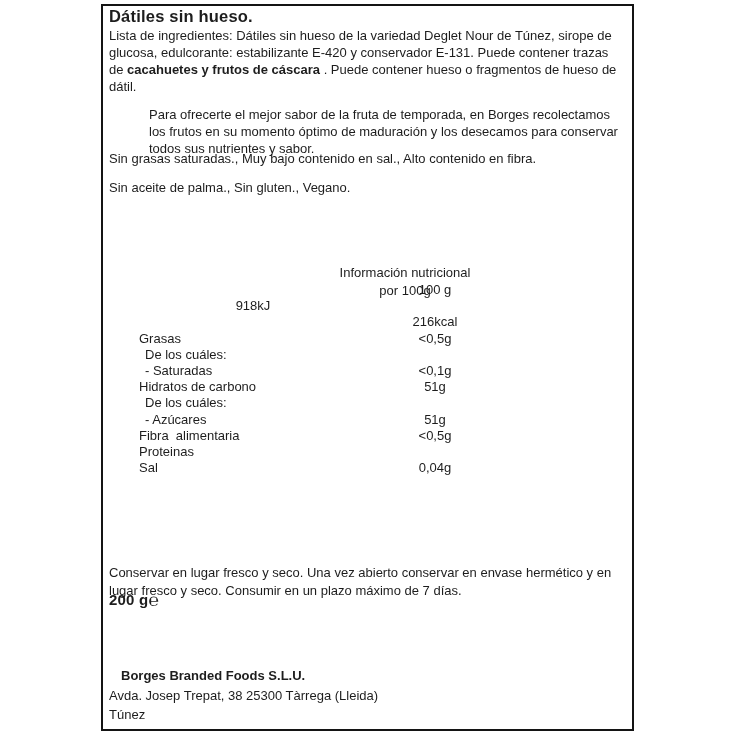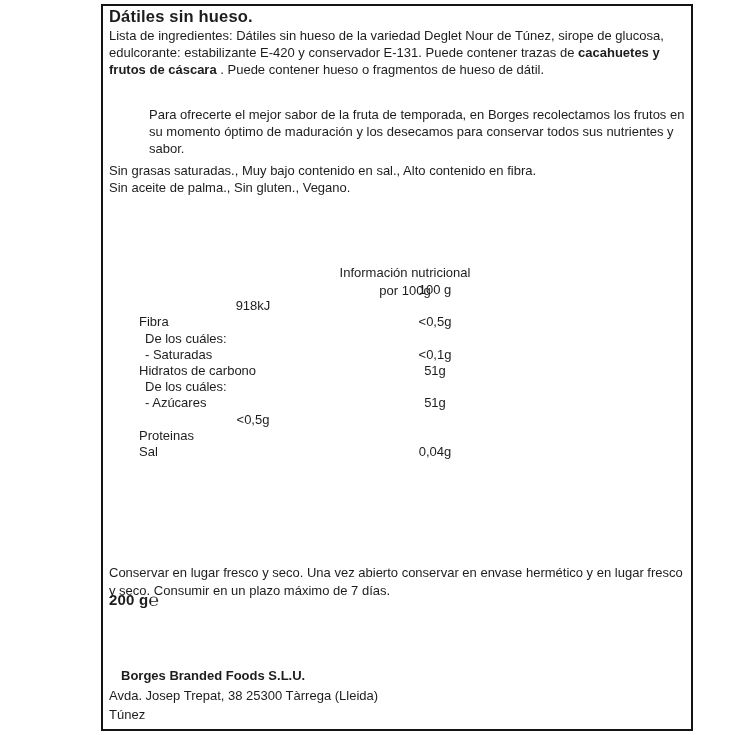--- a/index.html
+++ b/index.html
@@ -12,21 +12,21 @@
     width: 735px;
     height: 735px;
     font-family: "Liberation Sans", "DejaVu Sans", sans-serif;
     color: #1d1d1d;
     overflow: hidden;
   }
   .label-box {
     position: absolute;
     left: 101px;
     top: 4px;
-    width: 592px;
+    width: 533px;
     height: 727px;
     border: 2px solid #141414;
     box-sizing: border-box;
     background: #ffffff;
   }
   .label-box > * {
     position: absolute;
     left: 6px;
     right: 6px;
   }
@@ -36,21 +36,21 @@
     font-weight: bold;
     letter-spacing: 0.2px;
   }
   .body-text {
     font-size: 13px;
     line-height: 17px;
   }
   .ingredients { top: 21px; }
   .ingredients .bold { font-weight: bold; }
   .marketing { top: 100px; margin-left: 40px; }
-  .claims1 { top: 156px; }
+  .claims1 { top: 144px; }
   .claims2 { top: 173px; }
   .nut-head {
     top: 210px;
     left: 182px;
     right: auto;
     width: 240px;
     text-align: center;
     font-size: 13px;
     line-height: 18px;
     margin-top: 48px;
@@ -121,21 +121,25 @@
 
   <div class="ntable">
     <div class="nrow">
       <span class="nlabel"></span>
       <span class="nvalue">100 g</span>
     </div>
     <div class="nrow">
       <span class="nvalue">918kJ</span>
     </div>
     <div class="nrow">
-      <span class="nlabel">Fibra</span>
+      <span class="nlabel"></span>
+      <span class="nvalue">216kcal</span>
+    </div>
+    <div class="nrow">
+      <span class="nlabel">Grasas</span>
       <span class="nvalue">&lt;0,5g</span>
     </div>
     <div class="nrow">
       <span class="nlabel sub">De los cuáles:</span>
       <span class="nvalue"></span>
     </div>
     <div class="nrow">
       <span class="nlabel sub">- Saturadas</span>
       <span class="nvalue">&lt;0,1g</span>
     </div>
@@ -145,20 +149,21 @@
     </div>
     <div class="nrow">
       <span class="nlabel sub">De los cuáles:</span>
       <span class="nvalue"></span>
     </div>
     <div class="nrow">
       <span class="nlabel sub">- Azúcares</span>
       <span class="nvalue">51g</span>
     </div>
     <div class="nrow">
+      <span class="nlabel">Fibra  alimentaria</span>
       <span class="nvalue">&lt;0,5g</span>
     </div>
     <div class="nrow">
       <span class="nlabel">Proteinas</span>
     </div>
     <div class="nrow">
       <span class="nlabel">Sal</span>
       <span class="nvalue">0,04g</span>
     </div>
   </div>

